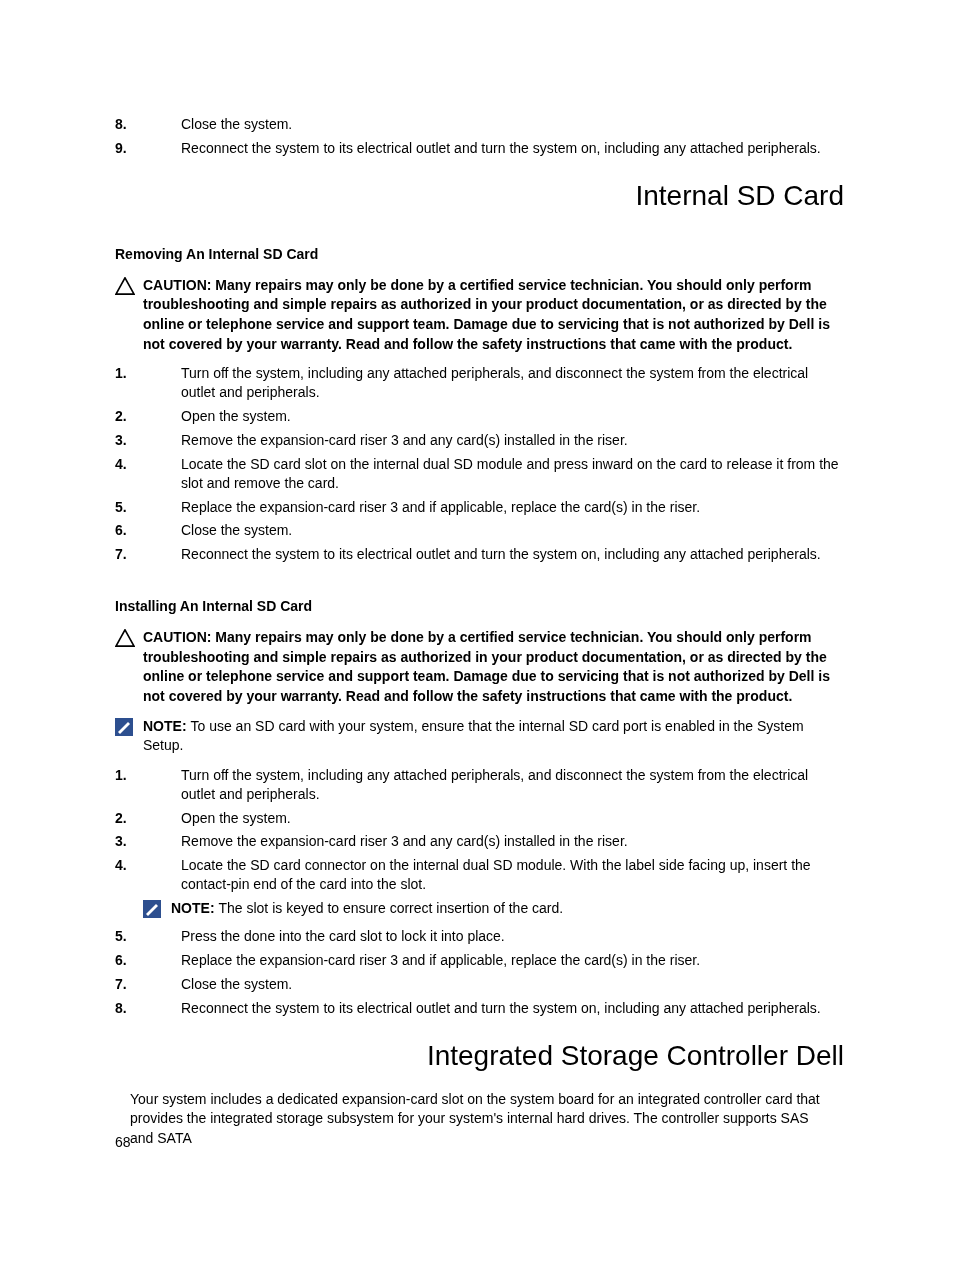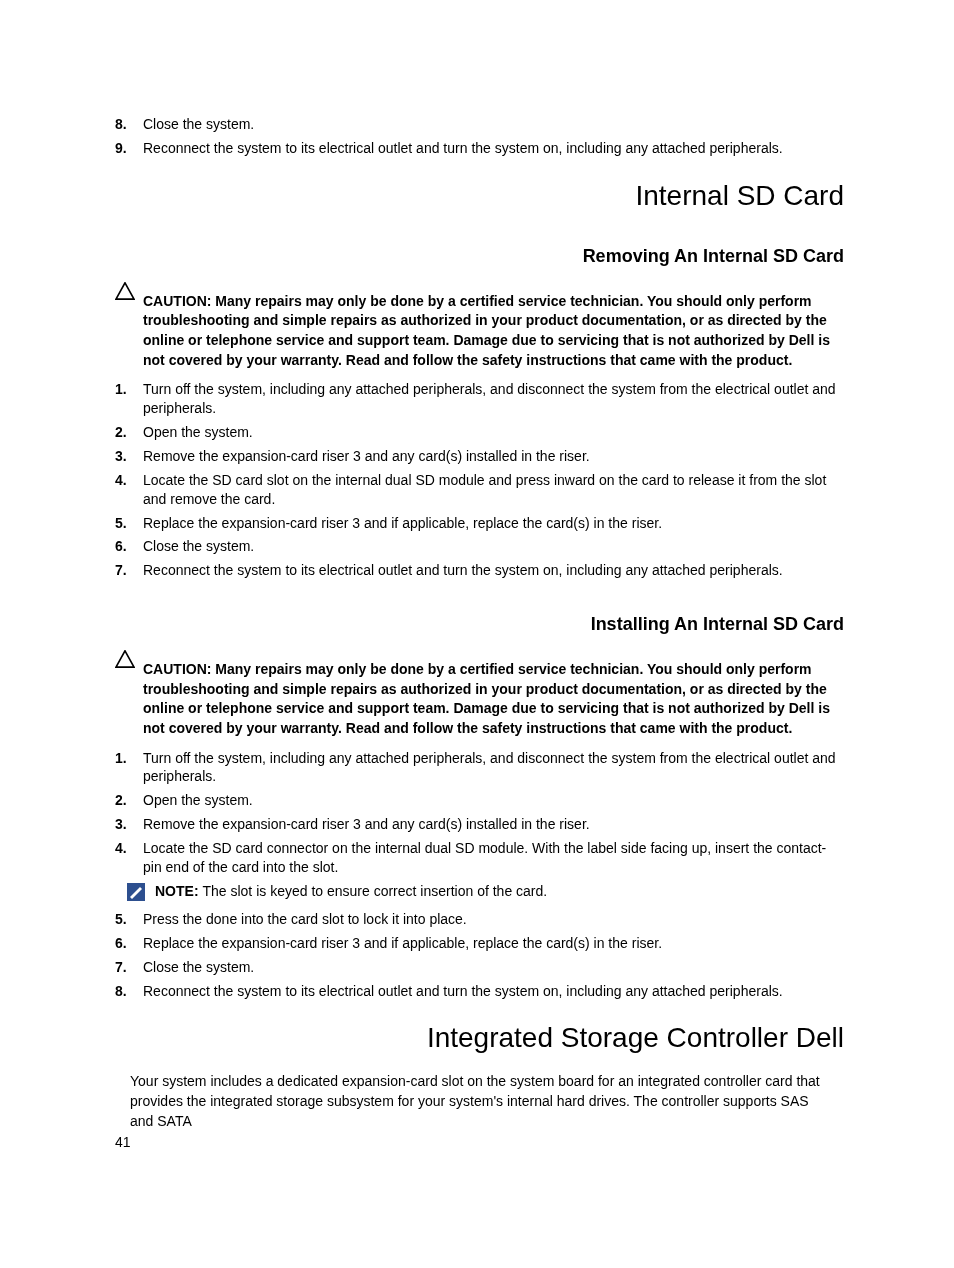--- a/index.html
+++ b/index.html
@@ -21,49 +21,48 @@
     display: flex;
     margin-bottom: 5px;
     line-height: 1.35;
   }
   .ol-num {
     font-weight: bold;
     min-width: 28px;
   }
   .ol-text {
     flex: 1;
+    margin-left: 38px;
   }
   h1 {
     font-family: "Arial Narrow", Arial, sans-serif;
     font-stretch: condensed;
     font-weight: normal;
     font-size: 28px;
     margin: 22px 0 18px 0;
     text-align: right;
   }
   h2 {
     font-family: "Arial Narrow", Arial, sans-serif;
     font-stretch: condensed;
     font-weight: bold;
-    font-size: 18px;
+    font-size: 14px;
     margin: 34px 0 14px 0;
-    text-align: right;
   }
   .callout {
     display: flex;
     margin: 8px 0 10px 0;
     line-height: 1.4;
   }
   .callout .icon {
     min-width: 28px;
     padding-top: 1px;
   }
   .callout .msg {
     flex: 1;
-    margin-top: 11px;
   }
   .callout .msg .label {
     font-weight: bold;
   }
   .callout.caution .msg {
     font-weight: bold;
   }
   .note-svg {
     width: 18px;
     height: 18px;
@@ -163,47 +162,56 @@
 
   <div class="callout caution">
     <div class="icon">
       <svg class="caution-svg" viewBox="0 0 24 22">
           <path d="M12 1 L23 21 L1 21 Z" fill="none" stroke="#000" stroke-width="2"></path>
         </svg>
     </div>
     <div class="msg"><span class="label">CAUTION: </span><span>Many repairs may only be done by a certified service technician. You should only perform troubleshooting and simple repairs as authorized in your product documentation, or as directed by the online or telephone service and support team. Damage due to servicing that is not authorized by Dell is not covered by your warranty. Read and follow the safety instructions that came with the product.</span></div>
   </div>
 
-
-  <div class="list-indent">
-    <div class="ol-item">
-        <div class="ol-num">1.</div>
-        <div class="ol-text">Turn off the system, including any attached peripherals, and disconnect the system from the electrical outlet and peripherals.</div>
-      </div>
-    <div class="ol-item">
-        <div class="ol-num">2.</div>
-        <div class="ol-text">Open the system.</div>
-      </div>
-    <div class="ol-item">
-        <div class="ol-num">3.</div>
-        <div class="ol-text">Remove the expansion-card riser 3 and any card(s) installed in the riser.</div>
-      </div>
-    <div class="ol-item">
-        <div class="ol-num">4.</div>
-        <div class="ol-text">Locate the SD card connector on the internal dual SD module. With the label side facing up, insert the contact-pin end of the card into the slot.</div>
-      </div>
-  </div>
-
-  <div class="inline-note" style="margin-left:12px;">
+  <div class="callout">
     <div class="icon">
       <svg class="note-svg" viewBox="0 0 18 18">
           <rect x="0" y="0" width="18" height="18" fill="#2d4f8f"></rect>
           <path d="M3 14 L13 4 L15 6 L5 16 Z" fill="#fff"></path>
         </svg>
     </div>
+    <div class="msg"><span class="label">NOTE: </span><span>To use an SD card with your system, ensure that the internal SD card port is enabled in the System Setup.</span></div>
+  </div>
+
+  <div class="list-indent">
+    <div class="ol-item">
+        <div class="ol-num">1.</div>
+        <div class="ol-text">Turn off the system, including any attached peripherals, and disconnect the system from the electrical outlet and peripherals.</div>
+      </div>
+    <div class="ol-item">
+        <div class="ol-num">2.</div>
+        <div class="ol-text">Open the system.</div>
+      </div>
+    <div class="ol-item">
+        <div class="ol-num">3.</div>
+        <div class="ol-text">Remove the expansion-card riser 3 and any card(s) installed in the riser.</div>
+      </div>
+    <div class="ol-item">
+        <div class="ol-num">4.</div>
+        <div class="ol-text">Locate the SD card connector on the internal dual SD module. With the label side facing up, insert the contact-pin end of the card into the slot.</div>
+      </div>
+  </div>
+
+  <div class="inline-note" style="margin-left:28px;">
+    <div class="icon">
+      <svg class="note-svg" viewBox="0 0 18 18">
+          <rect x="0" y="0" width="18" height="18" fill="#2d4f8f"></rect>
+          <path d="M3 14 L13 4 L15 6 L5 16 Z" fill="#fff"></path>
+        </svg>
+    </div>
     <div class="msg"><span class="label">NOTE: </span><span>The slot is keyed to ensure correct insertion of the card.</span></div>
   </div>
 
   <div class="list-indent">
     <div class="ol-item">
         <div class="ol-num">5.</div>
         <div class="ol-text">Press the done into the card slot to lock it into place.</div>
       </div>
     <div class="ol-item">
         <div class="ol-num">6.</div>
@@ -216,14 +224,14 @@
     <div class="ol-item">
         <div class="ol-num">8.</div>
         <div class="ol-text">Reconnect the system to its electrical outlet and turn the system on, including any attached peripherals.</div>
       </div>
   </div>
 
   <h1>Integrated Storage Controller Dell</h1>
 
   <p class="body-p">Your system includes a dedicated expansion-card slot on the system board for an integrated controller card that provides the integrated storage subsystem for your system's internal hard drives. The controller supports SAS and SATA</p>
 
-  <div class="page-num">41</div>
+  <div class="page-num">68</div>
 </div>
 
 </body></html>

